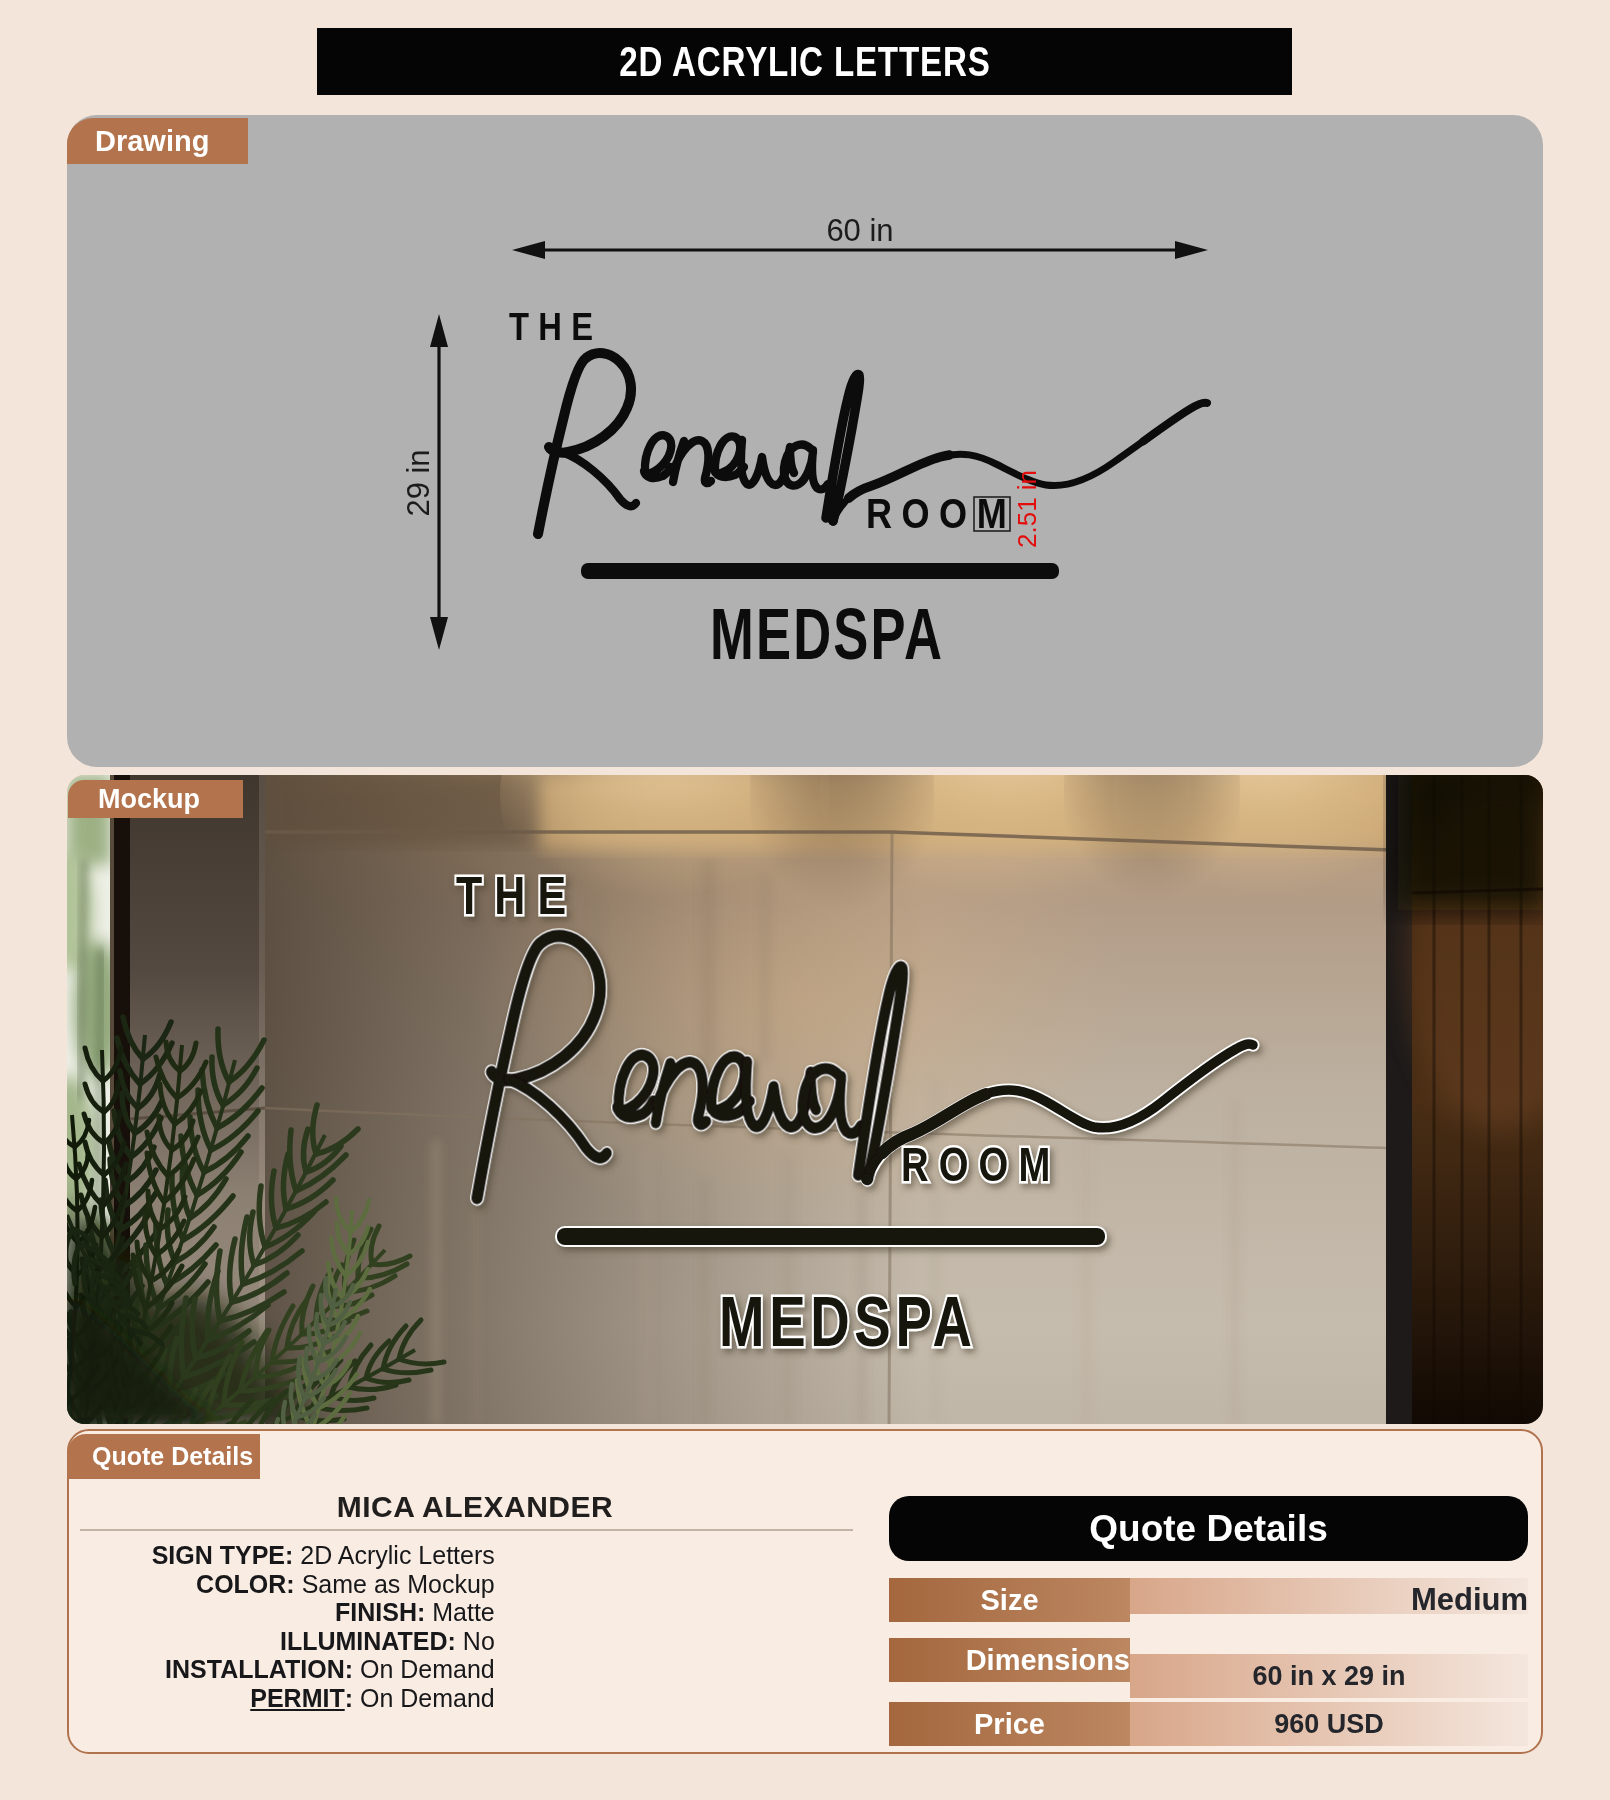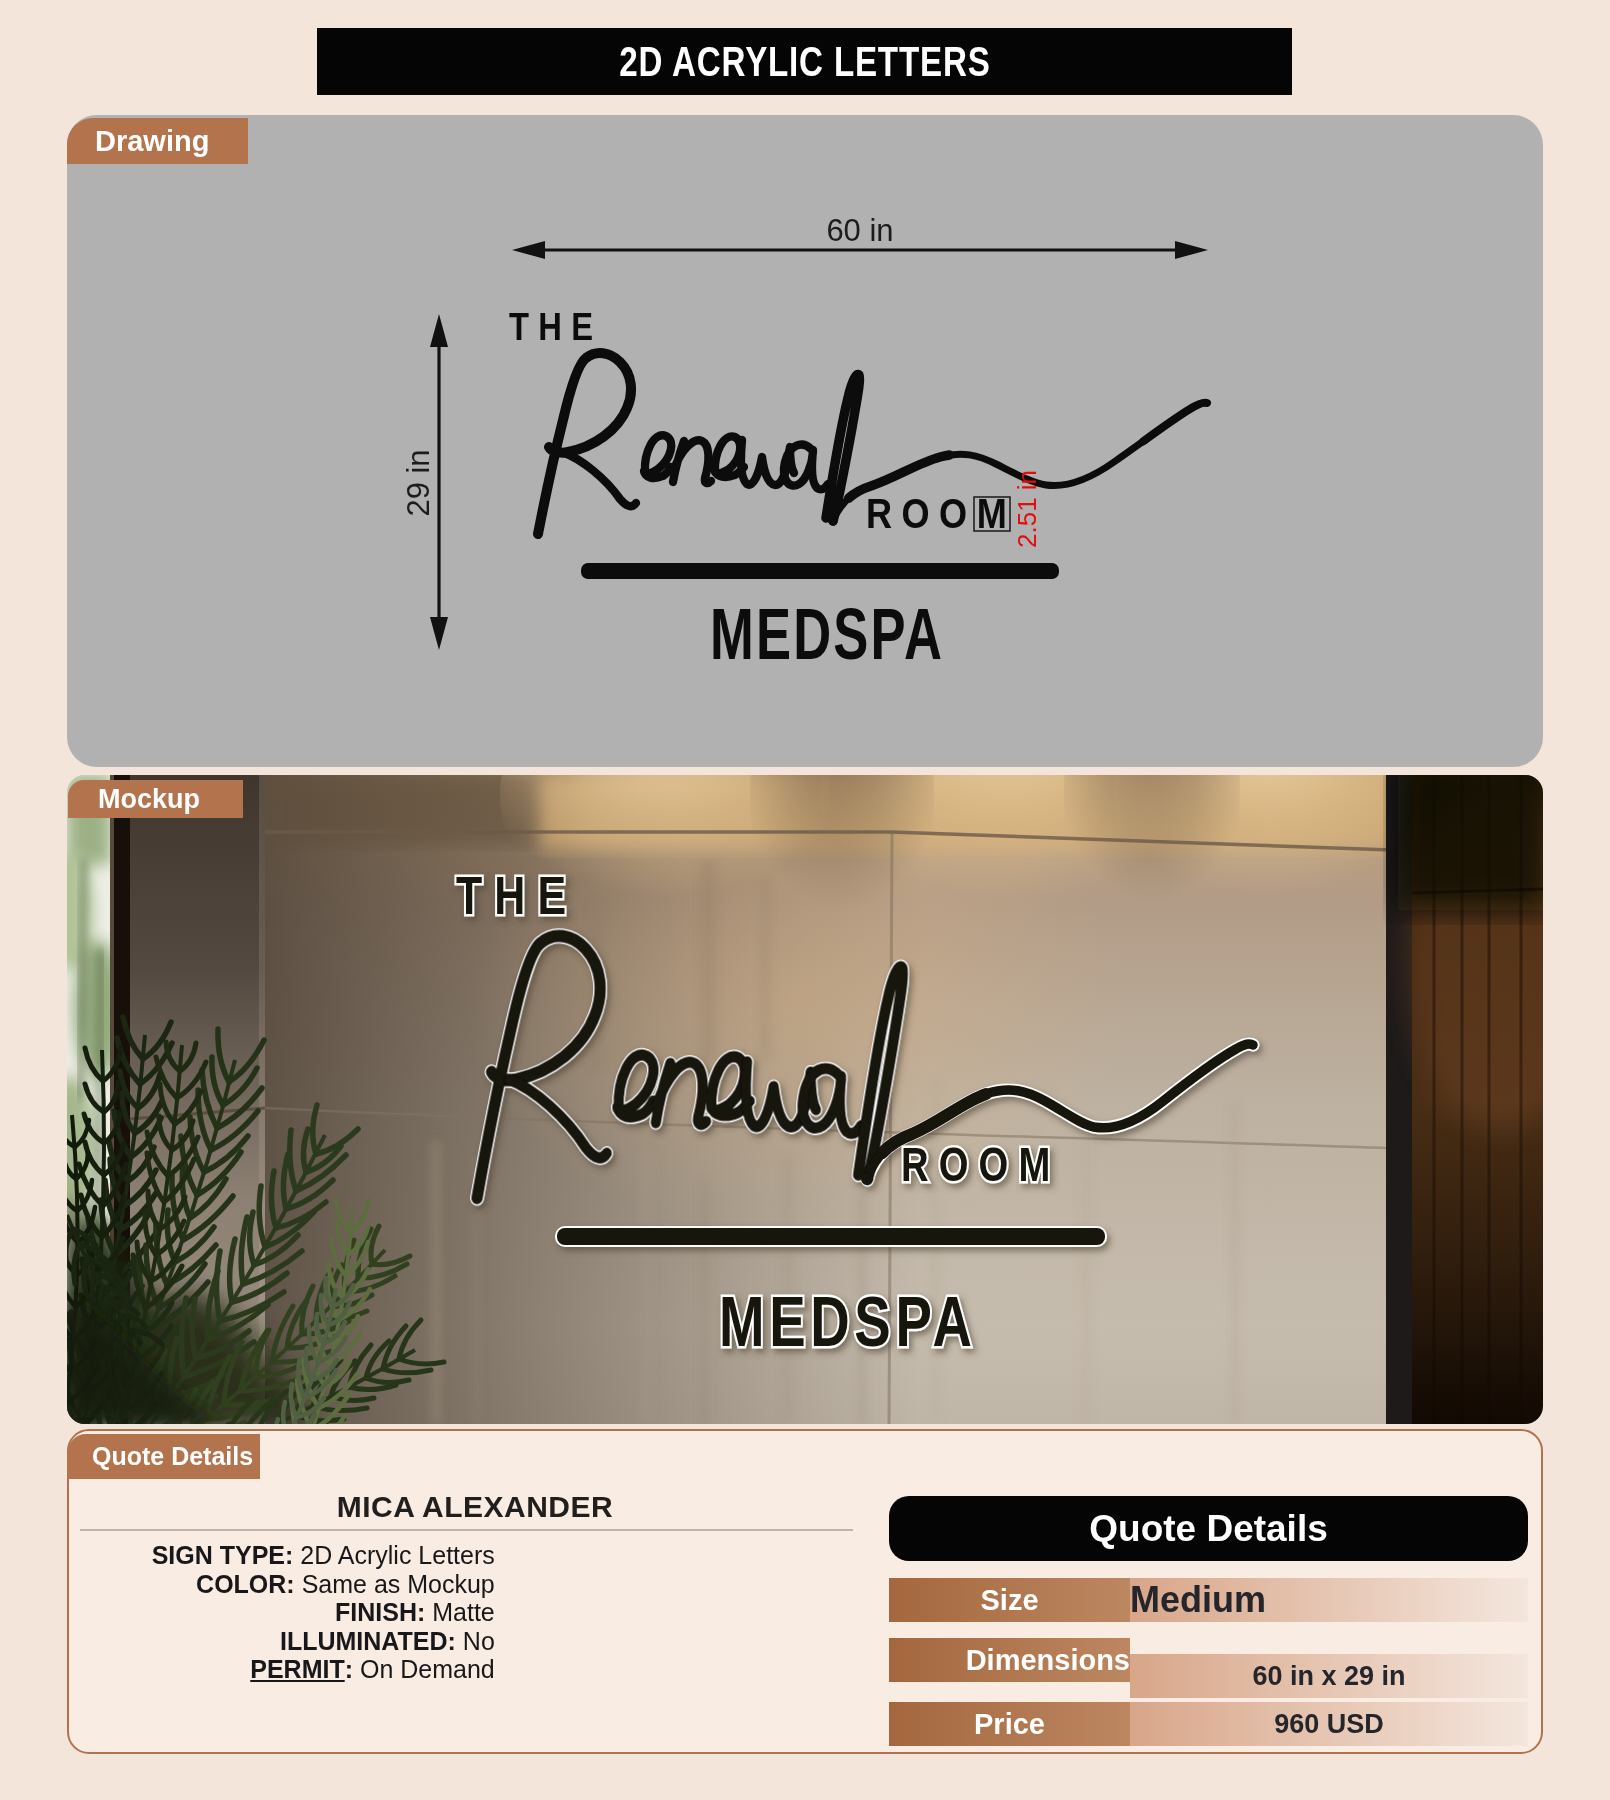--- a/index.html
+++ b/index.html
@@ -548,25 +548,26 @@
 
 <div class="abs" style="left:80px;top:1490px;width:790px;text-align:center;font-size:30px;font-weight:bold;color:#211f1e;letter-spacing:0.5px;">MICA ALEXANDER</div>
 
 <div class="abs" style="left:80px;top:1529px;width:773px;height:2px;background:#c3b4a8;"></div>
 
 <div class="abs" style="left:82px;top:1541px;font-size:25px;color:#18181a;line-height:28.6px;text-align:right;">
   <div><b style="display:inline-block;width:203px;">SIGN TYPE</b><b>:</b> 2D Acrylic Letters</div>
   <div><b style="display:inline-block;width:203px;">COLOR</b><b>:</b> Same as Mockup</div>
   <div><b style="display:inline-block;width:203px;">FINISH</b><b>:</b> Matte</div>
   <div><b style="display:inline-block;width:203px;">ILLUMINATED</b><b>:</b> No</div>
+  <div><b style="display:inline-block;width:203px;">INSTALLATION</b><b>:</b> On Demand</div>
   <div><b style="display:inline-block;width:203px;text-decoration:underline;">PERMIT</b><b>:</b> On Demand</div>
 </div>
 
 <div class="abs" style="left:889px;top:1496px;width:639px;height:65px;background:#050505;border-radius:20px;color:#fff;font-weight:bold;font-size:37px;text-align:center;line-height:65px;">Quote Details</div>
 
 <div class="abs" style="left:889px;top:1578px;width:241px;height:44px;background:linear-gradient(90deg,#a4673e,#bc8761);color:#fff;font-weight:bold;font-size:29px;text-align:center;line-height:44px;">Size</div>
-<div class="abs" style="left:1130px;top:1578px;width:398px;height:44px;background:linear-gradient(90deg,#d8a689,#f4e6dd);color:#24262b;font-weight:bold;font-size:36px;text-align:left;line-height:44px;">Medium</div>
+<div class="abs" style="left:1130px;top:1578px;width:398px;height:36px;background:linear-gradient(90deg,#d8a689,#f4e6dd);color:#24262b;font-weight:bold;font-size:31px;text-align:right;line-height:44px;">Medium</div>
 
 <div class="abs" style="left:889px;top:1638px;width:241px;height:44px;background:linear-gradient(90deg,#a4673e,#bc8761);color:#fff;font-weight:bold;font-size:29px;text-align:right;line-height:44px;">Dimensions</div>
 <div class="abs" style="left:1130px;top:1638px;width:398px;height:44px;background:linear-gradient(90deg,#d8a689,#f4e6dd);color:#24262b;font-weight:bold;font-size:27px;text-align:center;line-height:44px;margin-top:16px;">60 in x 29 in</div>
 
 <div class="abs" style="left:889px;top:1702px;width:241px;height:44px;background:linear-gradient(90deg,#a4673e,#bc8761);color:#fff;font-weight:bold;font-size:29px;text-align:center;line-height:44px;">Price</div>
 <div class="abs" style="left:1130px;top:1702px;width:398px;height:44px;background:linear-gradient(90deg,#d8a689,#f4e6dd);color:#24262b;font-weight:bold;font-size:27px;text-align:center;line-height:44px;">960 USD</div>
 
 </body></html>

